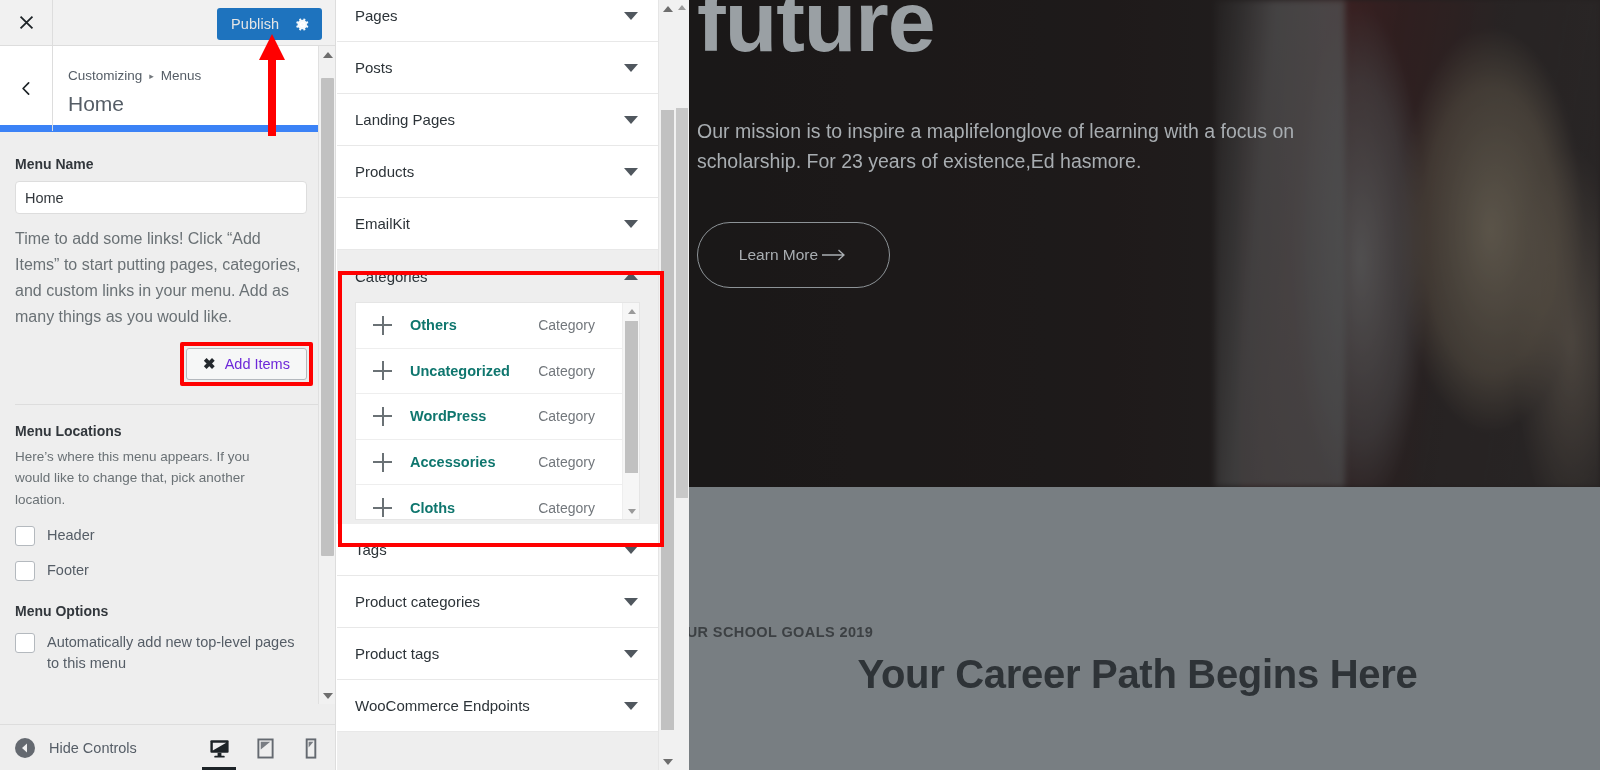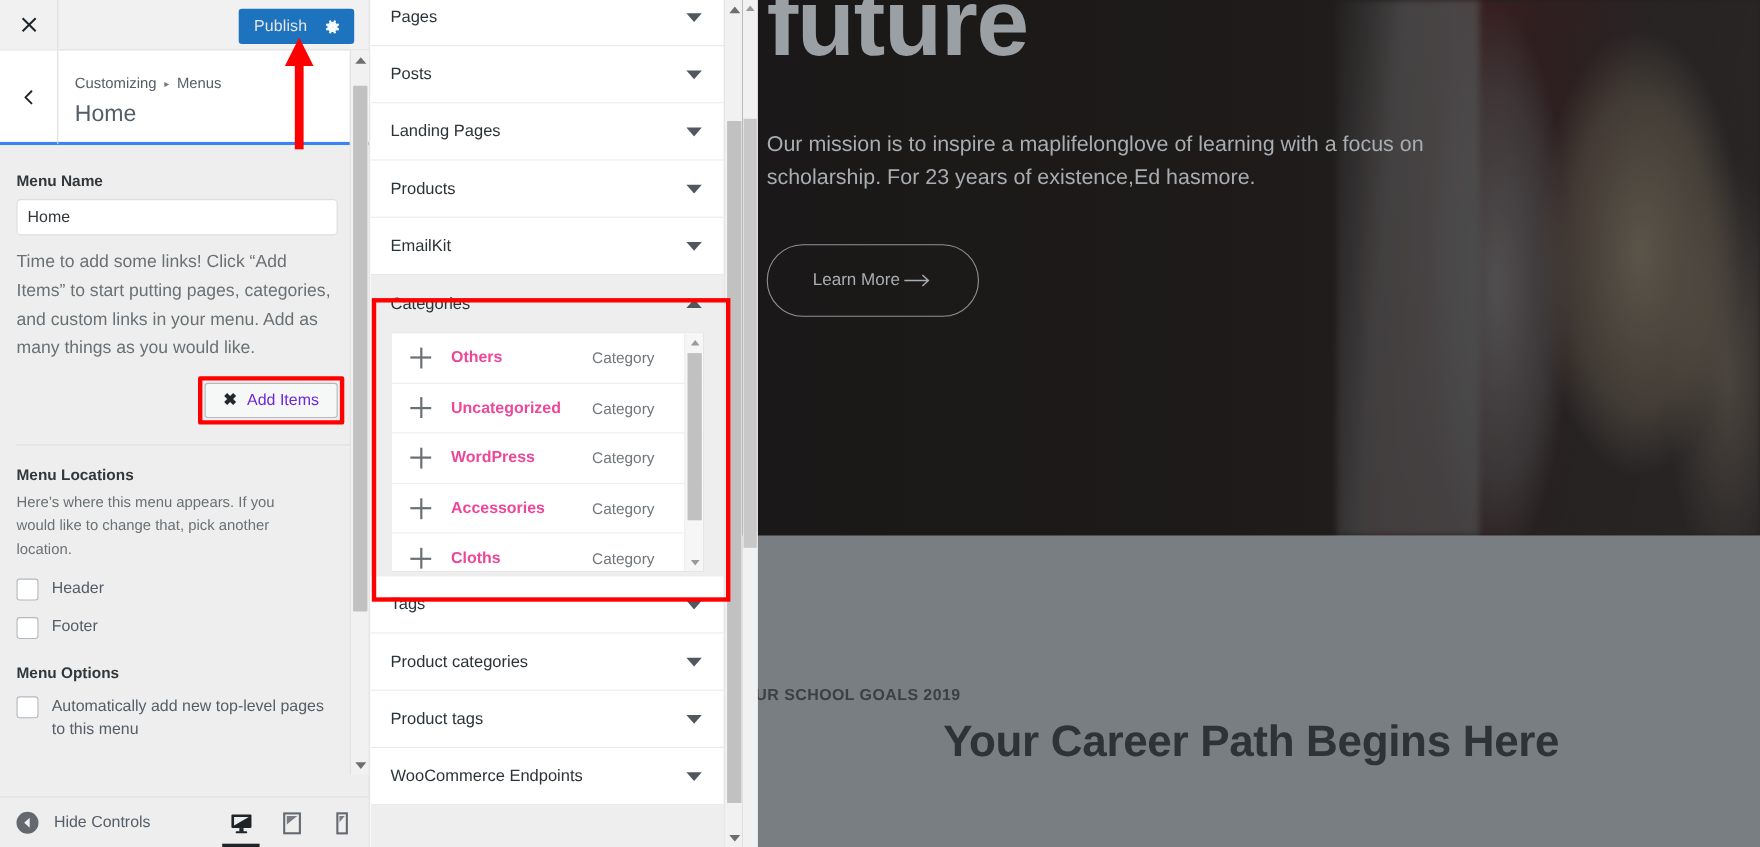--- a/index.html
+++ b/index.html
@@ -51,21 +51,21 @@
   #publish-gear {
     margin-left: 16px; width: 15px; height: 15px;
     display: flex; align-items: center; justify-content: center;
   }
 
   
   #cust-header {
     position: absolute; left: 0; top: 46px;
     width: 336px; height: 86px;
     background: #fff;
-    border-bottom: 3px solid #3b82f6;
+    border-bottom: 7px solid #3b82f6;
   }
   #back-btn {
     position: absolute; left: 0; top: 0;
     width: 53px; height: 85px;
     border-right: 1px solid #ddd;
     display: flex; align-items: center; justify-content: center;
     cursor: pointer;
   }
   #breadcrumb {
     position: absolute; left: 68px; top: 22px;
@@ -270,21 +270,21 @@
     width: 19px; height: 19px; position: relative;
     flex: 0 0 auto;
   }
   .cat-plus::before, .cat-plus::after {
     content:""; position: absolute; background: #6a7175;
   }
   .cat-plus::before { left: 0; top: 8.5px; width: 19px; height: 2px; }
   .cat-plus::after { top: 0; left: 8.5px; height: 19px; width: 2px; }
   .cat-name {
     margin-left: 18px; font-size: 14.5px;
-    font-weight: bold; color: #ec4899;
+    font-weight: bold; color: #0f766e;
   }
   .cat-type {
     position: absolute; right: 44px;
     font-size: 14px; color: #72777c;
   }
   
   #cat-inner-scroll {
     position: absolute; right: 0; top: 0;
     width: 17px; height: 216px;
     background: #f6f6f6;

